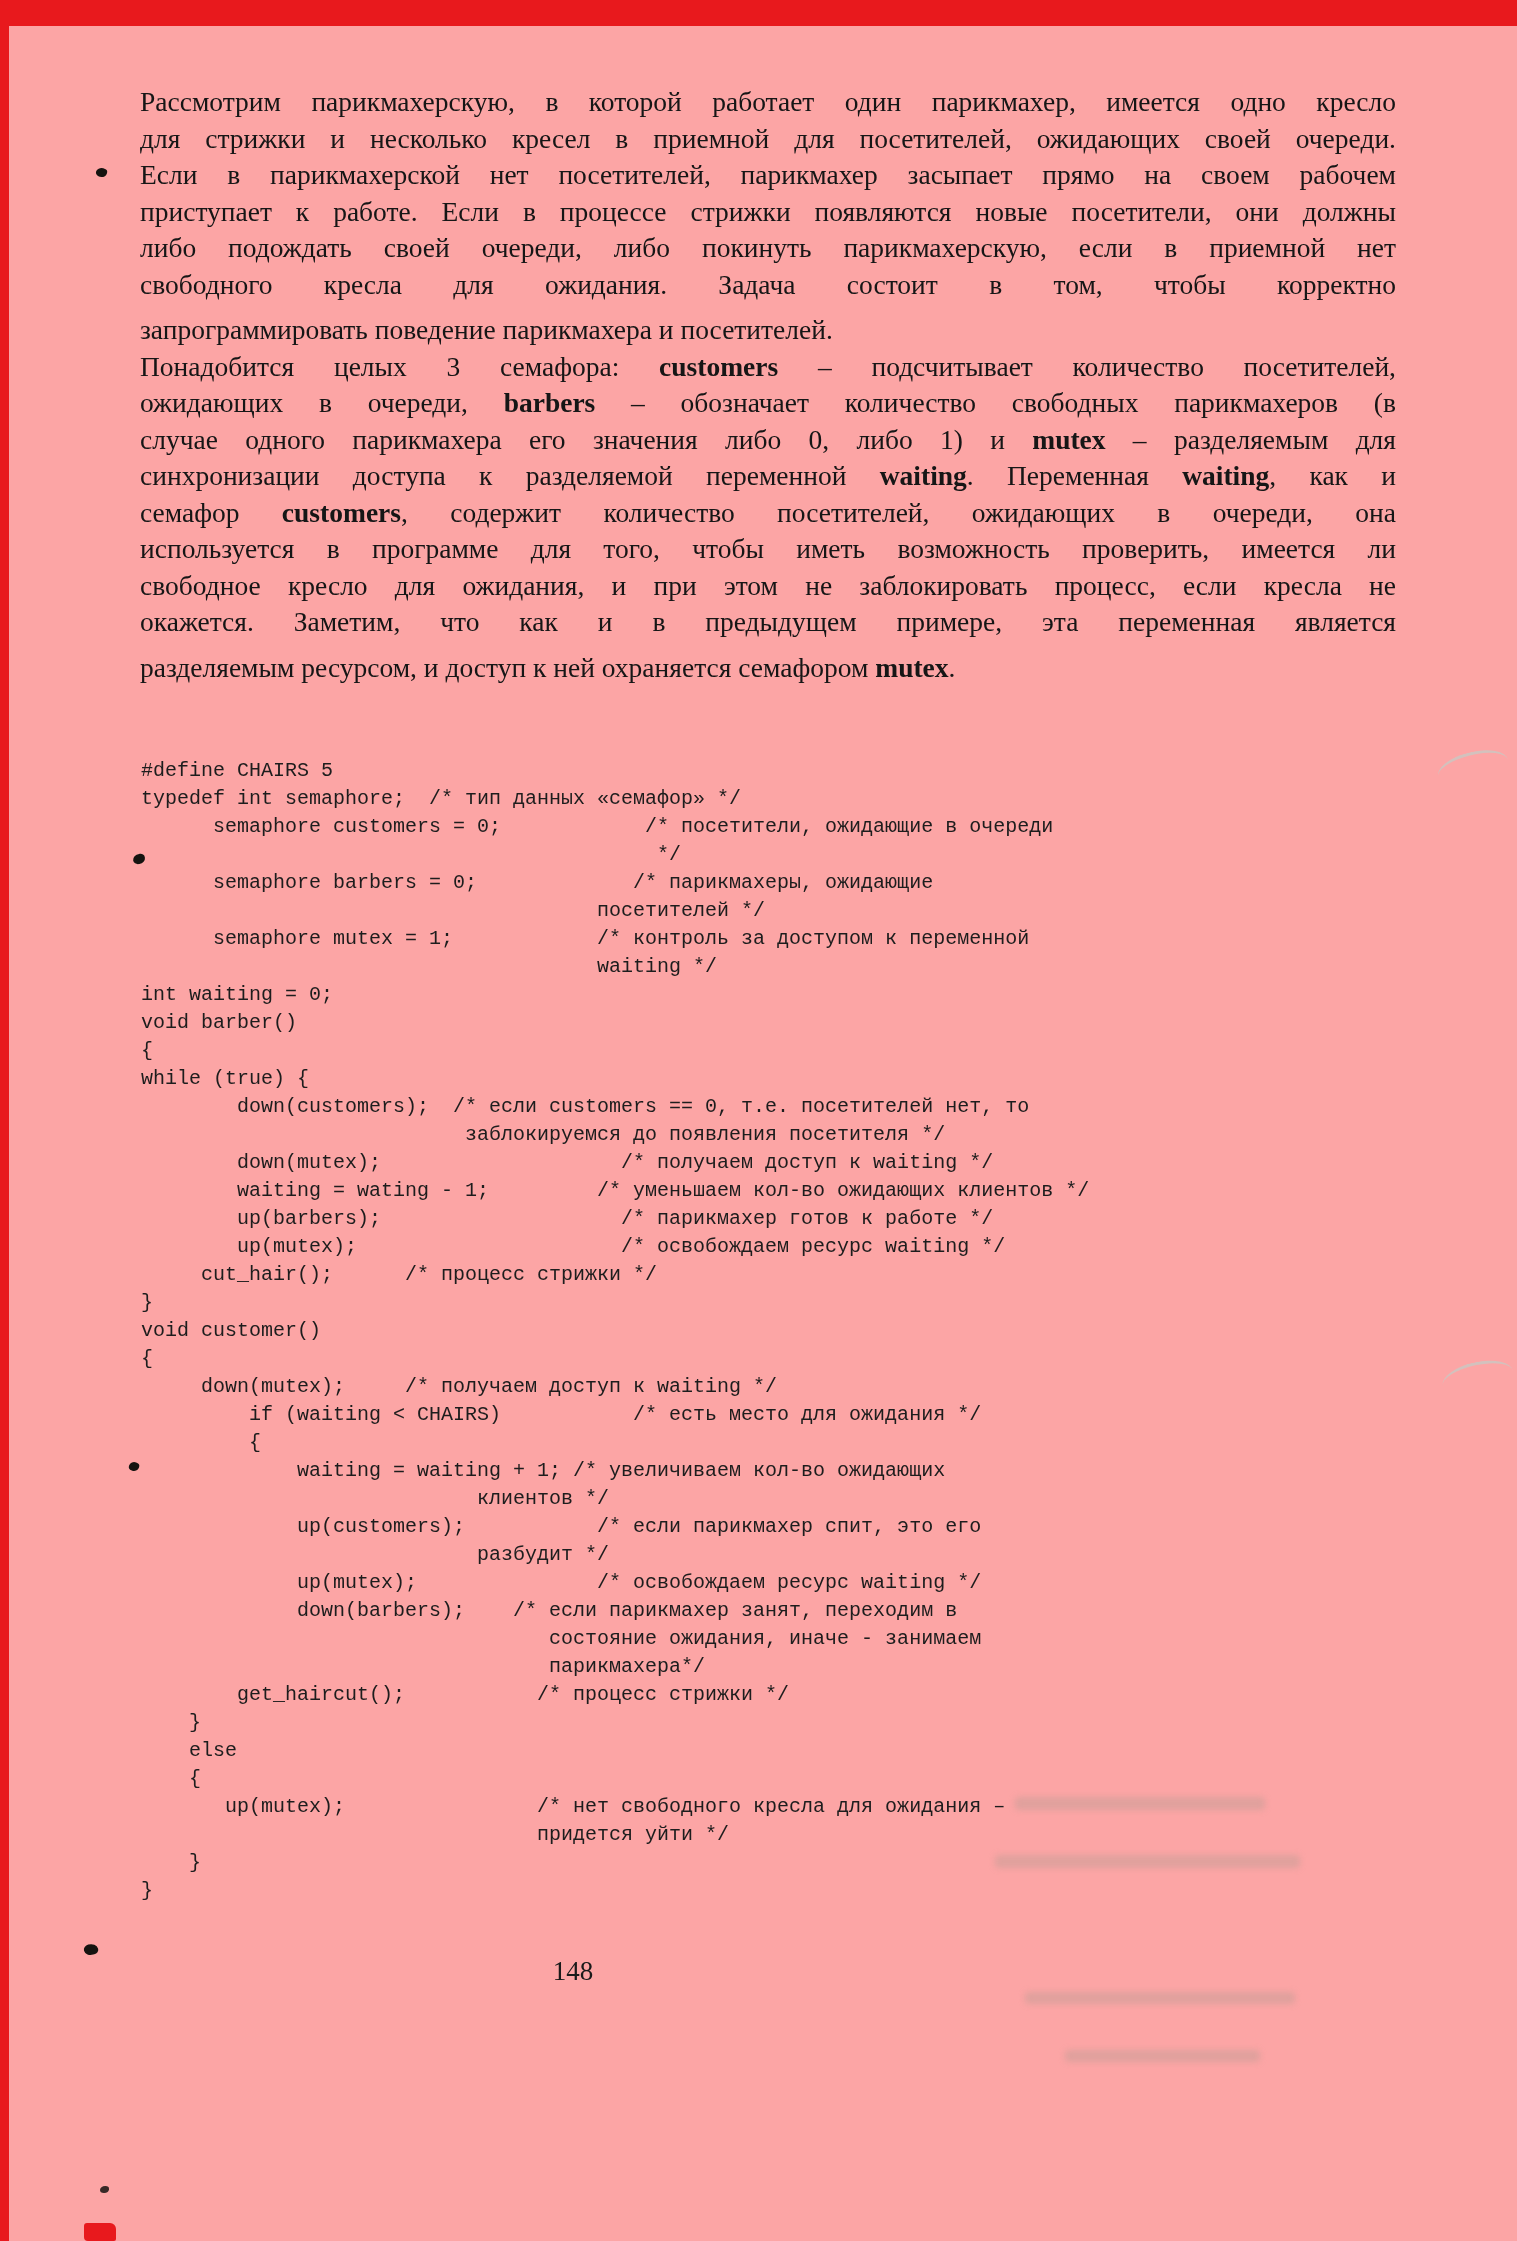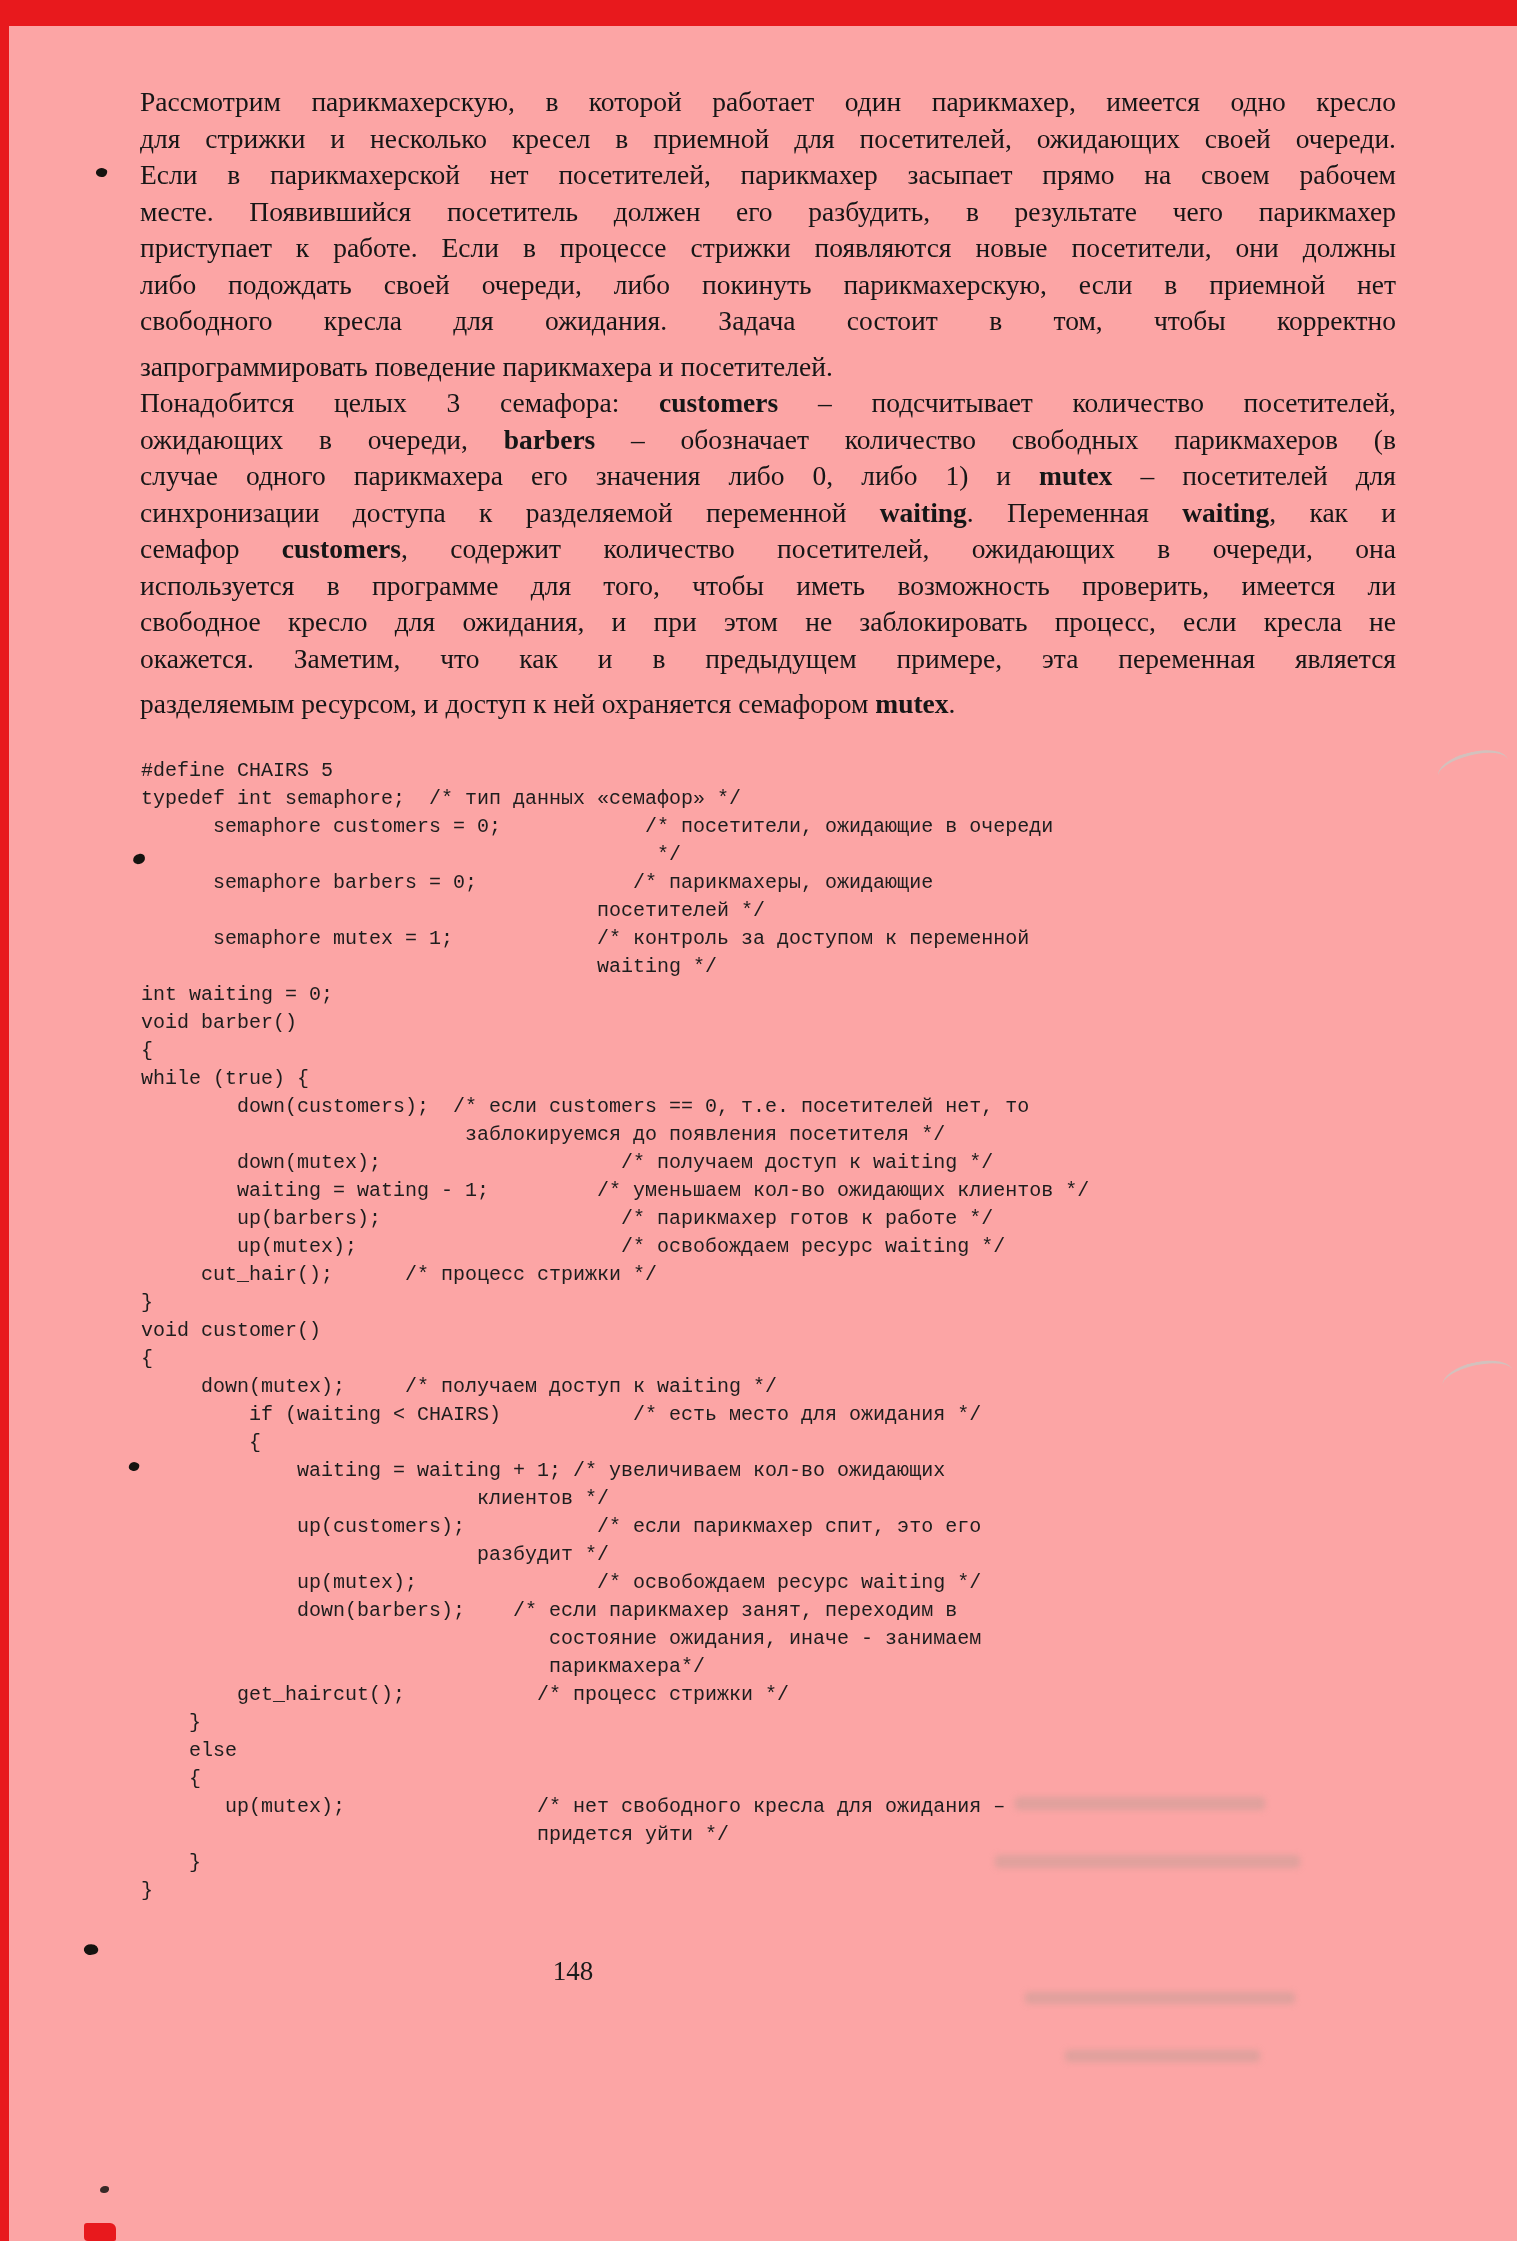--- a/index.html
+++ b/index.html
@@ -65,30 +65,29 @@
 
   <div class="red-top"></div>
   <div class="red-left"></div>
   <div class="red-notch"></div>
 
   <div class="textblock">
     <div>
         <div class="tl"><span>Рассмотрим парикмахерскую, в которой работает один парикмахер, имеется одно кресло</span></div>
         <div class="tl"><span>для стрижки и несколько кресел в приемной для посетителей, ожидающих своей очереди.</span></div>
         <div class="tl"><span>Если в парикмахерской нет посетителей, парикмахер засыпает прямо на своем рабочем</span></div>
-        <div class="tl"><span>месте. Появившийся посетитель должен его разбудить, в результате чего парикмахер</span></div>
         <div class="tl"><span>приступает к работе. Если в процессе стрижки появляются новые посетители, они должны</span></div>
         <div class="tl"><span>либо подождать своей очереди, либо покинуть парикмахерскую, если в приемной нет</span></div>
         <div class="tl"><span>свободного кресла для ожидания. Задача состоит в том, чтобы корректно</span></div>
         <div class="tl last"><span>запрограммировать поведение парикмахера и посетителей.</span></div>
       </div>
     <div>
         <div class="tl"><span>Понадобится целых 3 семафора: </span><b>customers</b><span> – подсчитывает количество посетителей,</span></div>
         <div class="tl"><span>ожидающих в очереди, </span><b>barbers</b><span> – обозначает количество свободных парикмахеров (в</span></div>
-        <div class="tl"><span>случае одного парикмахера его значения либо 0, либо 1) и </span><b>mutex</b><span> – посетителей для</span></div>
+        <div class="tl"><span>случае одного парикмахера его значения либо 0, либо 1) и </span><b>mutex</b><span> – разделяемым для</span></div>
         <div class="tl"><span>синхронизации доступа к разделяемой переменной </span><b>waiting</b><span>. Переменная </span><b>waiting</b><span>, как и</span></div>
         <div class="tl"><span>семафор </span><b>customers</b><span>, содержит количество посетителей, ожидающих в очереди, она</span></div>
         <div class="tl"><span>используется в программе для того, чтобы иметь возможность проверить, имеется ли</span></div>
         <div class="tl"><span>свободное кресло для ожидания, и при этом не заблокировать процесс, если кресла не</span></div>
         <div class="tl"><span>окажется. Заметим, что как и в предыдущем примере, эта переменная является</span></div>
         <div class="tl last"><span>разделяемым ресурсом, и доступ к ней охраняется семафором </span><b>mutex</b><span>.</span></div>
       </div>
   </div>
 
   <pre class="code">#define CHAIRS 5

